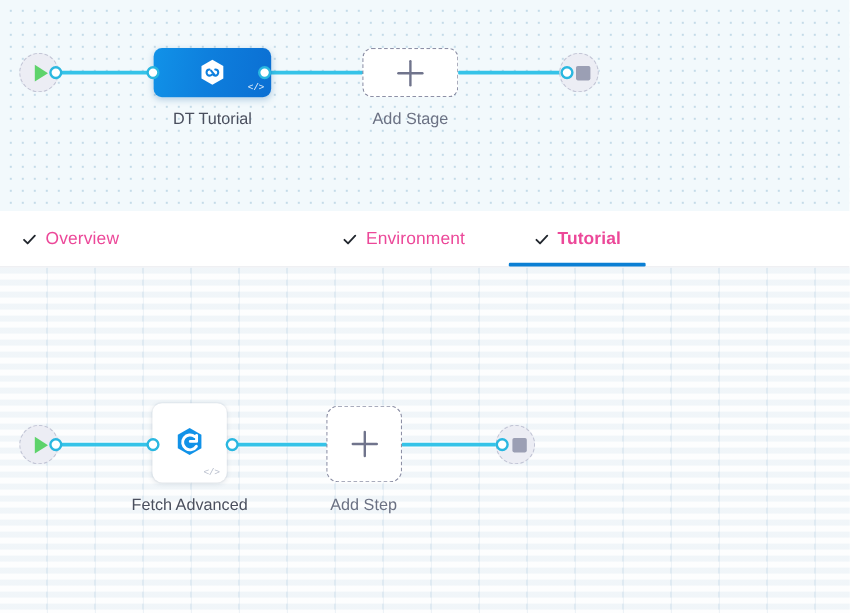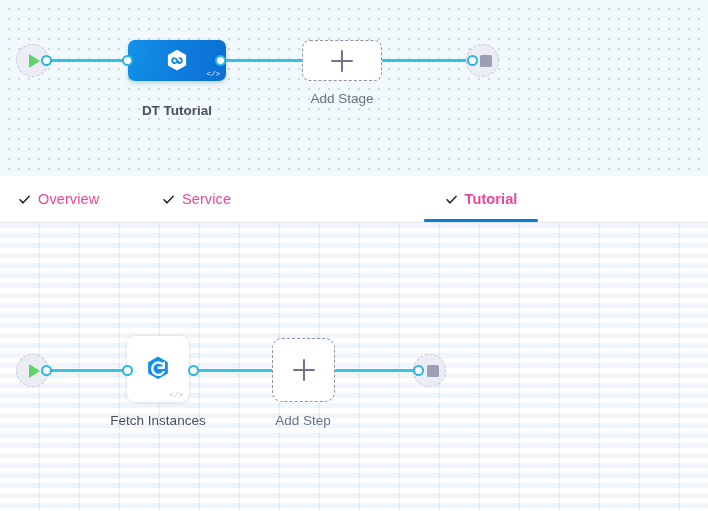--- a/index.html
+++ b/index.html
@@ -258,21 +258,21 @@
             <path d="M13.1 12.3 a3.1 3.1 0 1 0 0 6.2 a3.1 3.1 0 0 0 2.3 -1.0"></path>
             <path d="M18.9 12.3 a3.1 3.1 0 1 1 0 6.2 a3.1 3.1 0 0 1 -2.3 -1.0"></path>
             <path d="M14.6 13.4 L18.0 17.4"></path>
           </g>
         </svg>
       </span>
       <span class="code-badge">&lt;/&gt;</span>
     </div>
     <div class="port" style="left:122px; top:55px;"></div>
     <div class="port" style="left:215px; top:55px;"></div>
-    <div class="caption" style="left:78px; top:103px; width:198px;font-weight:bold;">DT Tutorial</div>
+    <div class="caption" style="left:78px; top:91px; width:198px;">DT Tutorial</div>
 
     <div class="add-box" style="left:302px; top:40px; width:80px; height:41px; border-radius:8px;">
       <span class="plus"></span>
     </div>
     <div class="caption muted" style="left:252px; top:91px; width:180px;">Add Stage</div>
 
     <div class="port" style="left:467px; top:55px;"></div>
     <div class="terminal" style="left:466px; top:44px;">
       <div class="stop-sq" style="margin-left:6px;"></div>
     </div>
@@ -282,29 +282,29 @@
 
     <div class="tab" style="left:14px;">
       <span class="tick">
         <svg viewBox="0 0 16 16">
             <path d="M2.5 8.4 L6.2 12.1 L13.6 4.2" fill="none" stroke="currentColor" stroke-width="1.9" stroke-linecap="round" stroke-linejoin="round"></path>
           </svg>
       </span>
       <span class="tab-label">Overview</span>
     </div>
 
-    <div class="tab" style="left:158px;">
+
+    <div class="tab" style="left:281px;">
       <span class="tick">
         <svg viewBox="0 0 16 16">
             <path d="M2.5 8.4 L6.2 12.1 L13.6 4.2" fill="none" stroke="currentColor" stroke-width="1.9" stroke-linecap="round" stroke-linejoin="round"></path>
           </svg>
       </span>
-      <span class="tab-label">Service</span>
-    </div>
-
+      <span class="tab-label">Environment</span>
+    </div>
 
     <div class="tab active" style="left:424px; width:114px; justify-content:center; padding:0;">
       <span class="tick">
         <svg viewBox="0 0 16 16">
             <path d="M2.5 8.4 L6.2 12.1 L13.6 4.2" fill="none" stroke="currentColor" stroke-width="1.9" stroke-linecap="round" stroke-linejoin="round"></path>
           </svg>
       </span>
       <span class="tab-label">Tutorial</span>
       <span class="tab-underline"></span>
     </div>
@@ -326,21 +326,21 @@
       <span class="glyph">
         <svg viewBox="0 0 32 32" width="30" height="30" aria-hidden="true">
           <path d="M16 3.4 L26.5 9.4 V21.4 L16 27.4 L5.5 21.4 V9.4 Z" fill="#1192e8"></path>
           <path d="M20.6 11.2 a6.6 6.6 0 1 0 1.4 8.6 M16.6 15.4 h5.6 v-5.2" fill="none" stroke="#ffffff" stroke-width="2.6" stroke-linecap="round" stroke-linejoin="round"></path>
         </svg>
       </span>
       <span class="code-badge dark">&lt;/&gt;</span>
     </div>
     <div class="port" style="left:122px; top:142px;"></div>
     <div class="port" style="left:188px; top:142px;"></div>
-    <div class="caption" style="left:68px; top:190px; width:180px;">Fetch Instances</div>
+    <div class="caption" style="left:68px; top:190px; width:180px;">Fetch Advanced</div>
 
     <div class="add-box" style="left:272px; top:338px; width:63px; height:64px; border-radius:10px; top:115px;">
       <span class="plus"></span>
     </div>
     <div class="caption muted" style="left:213px; top:190px; width:180px;">Add Step</div>
 
     <div class="port" style="left:413px; top:142px;"></div>
     <div class="terminal" style="left:413px; top:131px;">
       <div class="stop-sq" style="margin-left:6px;"></div>
     </div>

